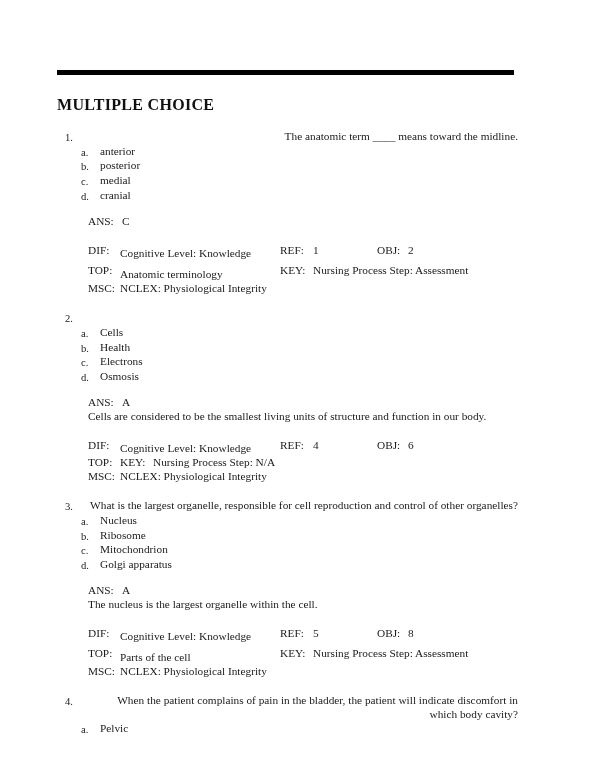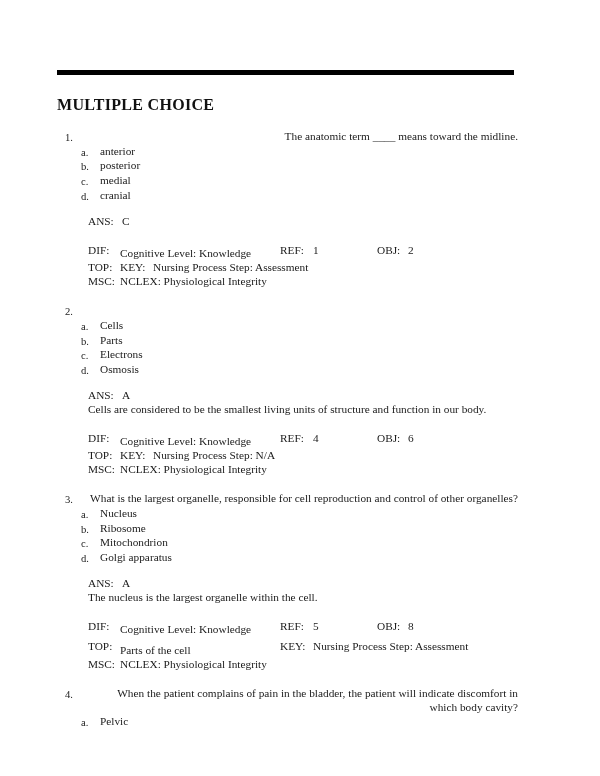--- a/index.html
+++ b/index.html
@@ -96,20 +96,21 @@
       <div class="meta-row">
         <span class="lab1">DIF:</span>
         <span class="val1">Cognitive Level: Knowledge</span>
         <span class="lab2">REF:</span>
         <span class="val2">1</span>
         <span class="lab3">OBJ:</span>
         <span>2</span>
       </div>
       <div class="meta-row">
         <span class="lab1">TOP:</span>
+        <span class="val1">Anatomic terminology</span>
         <span class="lab2">KEY:</span>
         <span>Nursing Process Step: Assessment</span>
       </div>
       <div class="meta-row">
         <span class="lab1">MSC:</span>
         <span>NCLEX: Physiological Integrity</span>
       </div>
     </div>
   </section>
 
@@ -117,21 +118,21 @@
     <div class="q-line">
       <span class="q-num">2.</span>
     </div>
     <div>
       <div class="option-row">
         <span class="opt-letter">a.</span>
         <span>Cells</span>
       </div>
       <div class="option-row">
         <span class="opt-letter">b.</span>
-        <span>Parts</span>
+        <span>Health</span>
       </div>
       <div class="option-row">
         <span class="opt-letter">c.</span>
         <span>Electrons</span>
       </div>
       <div class="option-row">
         <span class="opt-letter">d.</span>
         <span>Osmosis</span>
       </div>
     </div>

